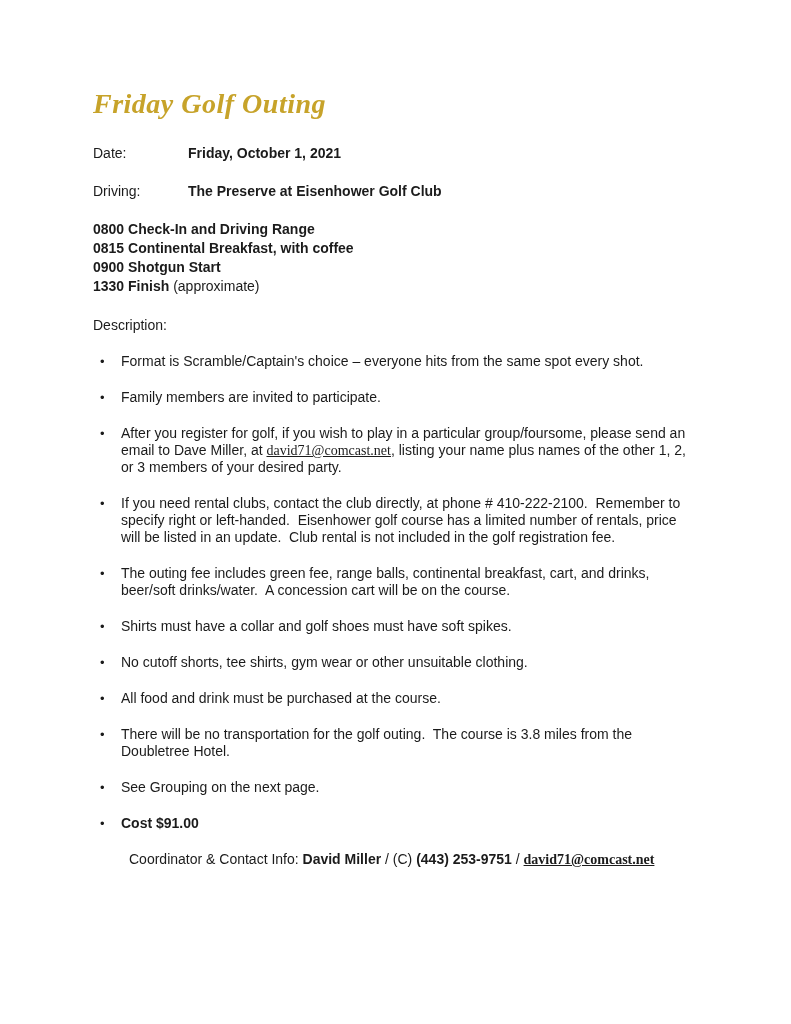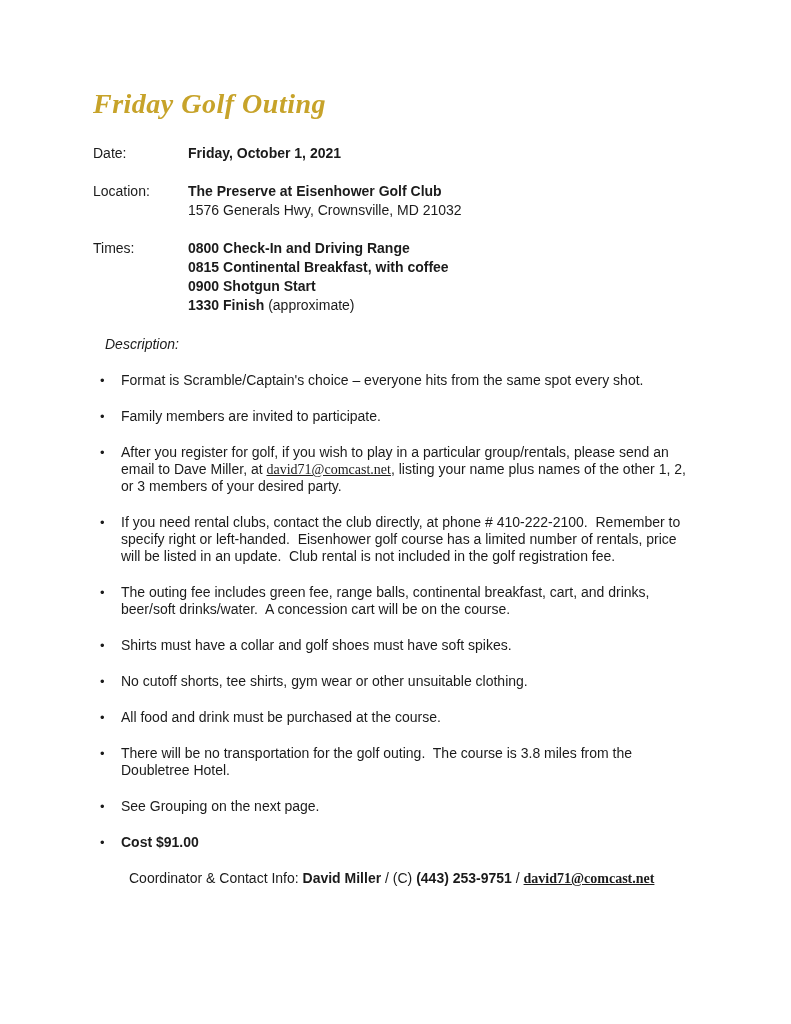--- a/index.html
+++ b/index.html
@@ -27,23 +27,22 @@
     display: flex;
     margin-bottom: 19px;
     line-height: 19px;
   }
   .info-label {
     flex: 0 0 95px;
   }
   .info-lines { flex: 1; }
   .info-line { white-space: pre-wrap; }
   .desc-label {
-    margin: 21px 0 0 12px;
+    margin: 21px 0 0 0;
     line-height: 17px;
-    font-style: italic;
   }
   ul.bullets {
     list-style: none;
     margin: 19px 0 0 0;
     padding: 0;
   }
   ul.bullets li {
     display: flex;
     margin-bottom: 19px;
     line-height: 17px;
@@ -74,28 +73,26 @@
   <h1 class="doc-title" style="color: rgb(199, 163, 42);">Friday Golf Outing</h1>
 
   <div id="info-rows">
       <div class="info-row">
         <span class="info-label">Date:</span>
         <div class="info-lines">
           <div class="info-line"><span class="b">Friday, October 1, 2021</span></div>
         </div>
       </div>
       <div class="info-row">
-        <span class="info-label">Location:</span>
+        <span class="info-label">Driving:</span>
         <div class="info-lines">
           <div class="info-line"><span class="b">The Preserve at Eisenhower Golf Club</span></div>
-          <div class="info-line"><span>1576 Generals Hwy, Crownsville, MD 21032</span></div>
         </div>
       </div>
       <div class="info-row">
-        <span class="info-label">Times:</span>
         <div class="info-lines">
           <div class="info-line"><span class="b">0800 Check-In and Driving Range</span></div>
           <div class="info-line"><span class="b">0815 Continental Breakfast, with coffee</span></div>
           <div class="info-line"><span class="b">0900 Shotgun Start</span></div>
           <div class="info-line"><span class="b">1330 Finish</span><span> (approximate)</span></div>
         </div>
       </div>
     </div>
 
   <p class="desc-label">Description:</p>
@@ -104,21 +101,21 @@
       <li>
         <span class="bullet-marker">•</span>
         <span class="bullet-text"><span>Format is Scramble/Captain's choice – everyone hits from the same spot every shot.</span></span>
       </li>
       <li>
         <span class="bullet-marker">•</span>
         <span class="bullet-text"><span>Family members are invited to participate.</span></span>
       </li>
       <li>
         <span class="bullet-marker">•</span>
-        <span class="bullet-text"><span>After you register for golf, if you wish to play in a particular group/rentals, please send an email to Dave Miller, at </span><span class="u">david71@comcast.net</span><span>, listing your name plus names of the other 1, 2, or 3 members of your desired party.</span></span>
+        <span class="bullet-text"><span>After you register for golf, if you wish to play in a particular group/foursome, please send an email to Dave Miller, at </span><span class="u">david71@comcast.net</span><span>, listing your name plus names of the other 1, 2, or 3 members of your desired party.</span></span>
       </li>
       <li>
         <span class="bullet-marker">•</span>
         <span class="bullet-text"><span>If you need rental clubs, contact the club directly, at phone # 410-222-2100.  Remember to specify right or left-handed.  Eisenhower golf course has a limited number of rentals, price will be listed in an update.  Club rental is not included in the golf registration fee.</span></span>
       </li>
       <li>
         <span class="bullet-marker">•</span>
         <span class="bullet-text"><span>The outing fee includes green fee, range balls, continental breakfast, cart, and drinks, beer/soft drinks/water.  A concession cart will be on the course.</span></span>
       </li>
       <li>

